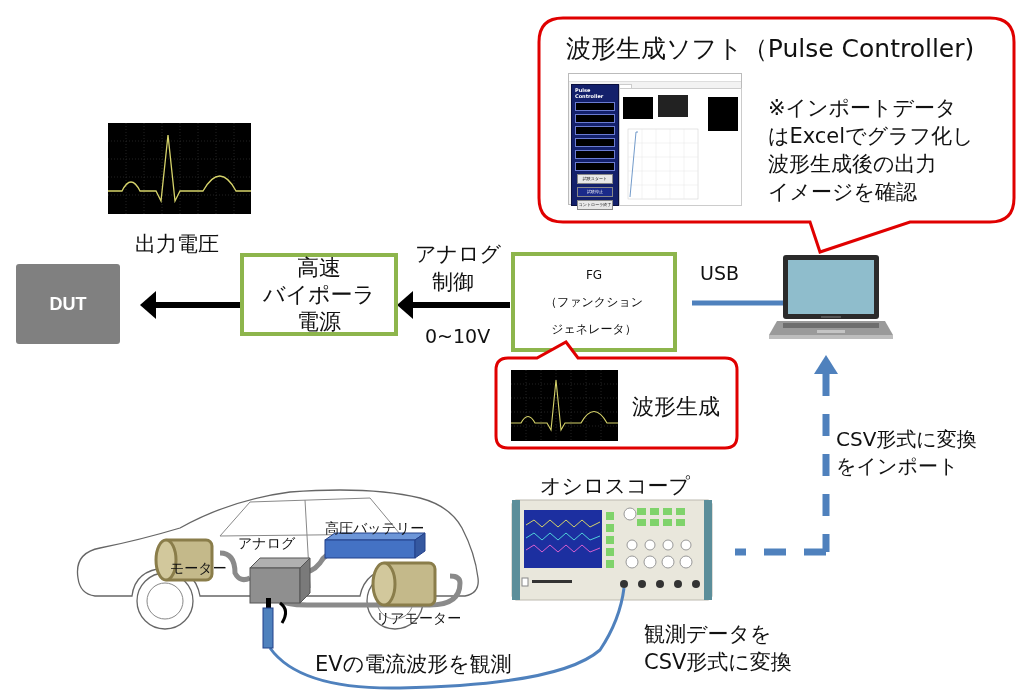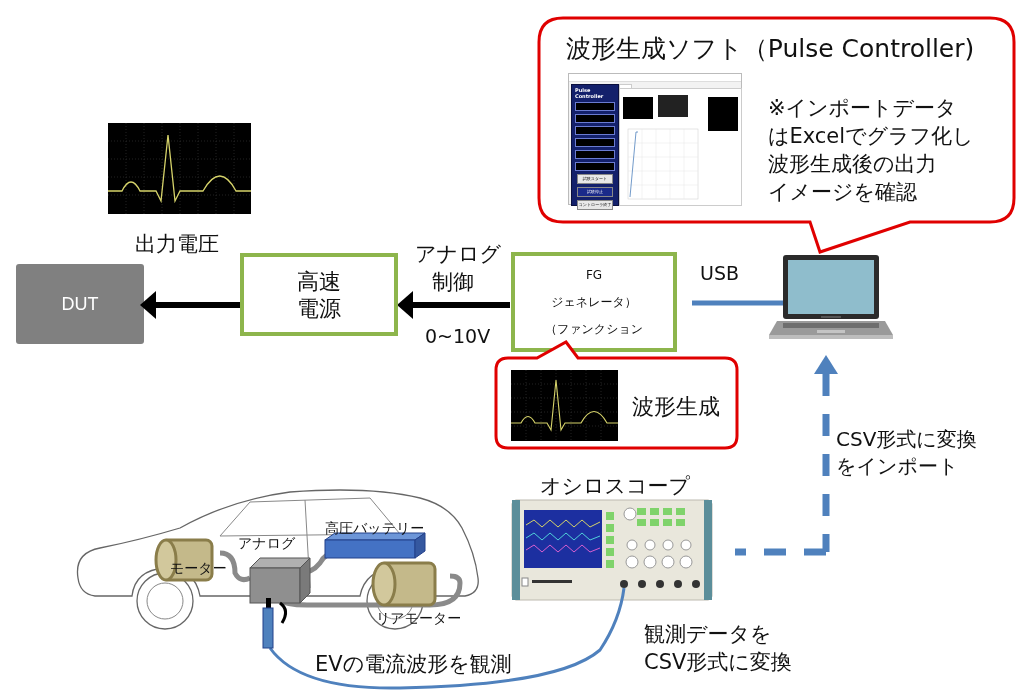--- a/index.html
+++ b/index.html
@@ -2,22 +2,22 @@
 <html><head>
 <meta charset="utf-8">
 <style>
   html, body { margin:0; padding:0; background:#ffffff; }
   body { width:1024px; height:699px; position:relative; overflow:hidden;
          font-family:"DejaVu Sans", "Liberation Sans", sans-serif; color:#111; }
   .txt { position:absolute; white-space:nowrap; }
   .gbox { position:absolute; background:#fff; border:4px solid #8db54c; box-sizing:border-box;
           display:flex; flex-direction:column; align-items:center; justify-content:center;
           text-align:center; font-size:22px; line-height:27px; }
-  .dut { position:absolute; left:16px; top:264px; width:128px; height:80px; background:#808080;
-         border-radius:3px; color:#fff; font-weight:normal; font-size:18px;
+  .dut { position:absolute; left:16px; top:264px; width:104px; height:80px; background:#808080;
+         border-radius:3px; color:#fff; font-weight:bold; font-size:18px;
          display:flex; align-items:center; justify-content:center; font-family:"Liberation Sans", sans-serif; }
   .scope { position:absolute; background:#000; overflow:hidden; }
   svg { position:absolute; overflow:visible; }
   .mini { position:absolute; left:568px; top:73px; width:174px; height:132px; background:#f2f2f2;
           border:1px solid #bbb; box-sizing:border-box; font-size:4px; }
   .mini .titlebar { height:7px; background:#fff; border-bottom:1px solid #ddd; font-size:4px; padding-left:6px; }
   .mini .left { position:absolute; left:2px; top:10px; width:46px; height:120px; background:#13206b; border:1px solid #0a0f3d; }
   .mini .left .t { color:#fff; font-size:5px; margin:2px 3px; font-weight:bold; }
   .mini .left .f { background:#000; color:#fff; height:7px; margin:3px 3px; border:1px solid #6a7bd1; font-size:4px; text-align:center; }
   .mini .left .b { background:#e8e8e8; color:#000; height:8px; margin:3px 5px; border:1px solid #888; font-size:4px; text-align:center; line-height:8px; }
@@ -105,30 +105,31 @@
   <line x1="510" y1="305" x2="412" y2="305" stroke="#000" stroke-width="6"></line>
   <polygon points="397,305 413,291 413,319" fill="#000"></polygon>
 </svg>
 
 <svg width="1024" height="699" style="left:0;top:0;">
   <line x1="692" y1="303" x2="784" y2="303" stroke="#4f81bd" stroke-width="5"></line>
 </svg>
 
 <div class="gbox" style="left:240px;top:253px;width:158px;height:83px;align-items:center;">
   <span>高速</span>
+  <span>バイポーラ</span>
   <span>電源</span>
 </div>
 <div class="txt" style="left:415px;top:240px;font-size:21px;">アナログ</div>
 <div class="txt" style="left:432px;top:268px;font-size:21px;">制御</div>
 <div class="txt" style="left:425px;top:325px;font-size:19px;">0~10V</div>
 
 <div class="gbox" style="left:511px;top:252px;width:166px;height:100px;font-size:12px;">
   <span>FG</span>
+  <span>（ファンクション</span>
   <span>ジェネレータ）</span>
-  <span>（ファンクション</span>
 </div>
 <div class="txt" style="left:700px;top:262px;font-size:19px;">USB</div>
 
 <svg width="1024" height="699" style="left:0;top:0;">
   <path d="M512,358 L537,358 L566,342 L578,358 L725,358 Q737,358 737,370 L737,436 Q737,448 725,448 L508,448 Q496,448 496,436 L496,370 Q496,358 508,358 Z" fill="#fff" stroke="#e00000" stroke-width="3"></path>
 </svg>
 <div class="scope" style="left:511px;top:370px;width:107px;height:71px;">
   <svg width="107" height="71" style="left:0;top:0;">
     <g stroke="#3a3a3a" stroke-width="0.6" stroke-dasharray="1,2">
       <line x1="0" y1="14" x2="107" y2="14"></line>

